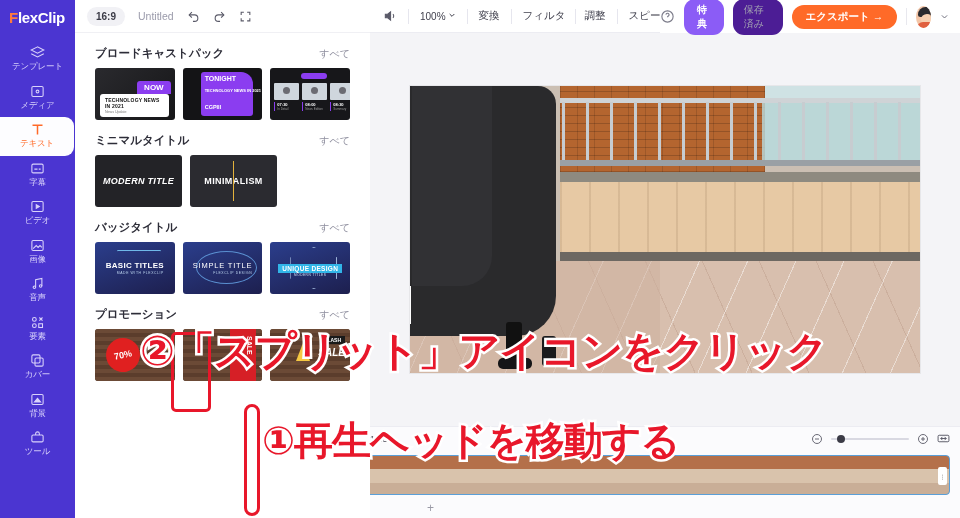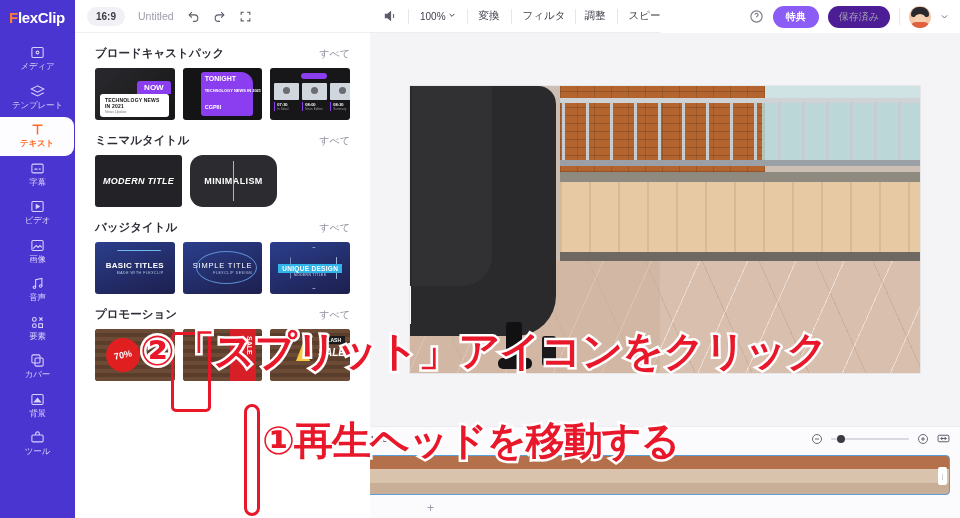--- a/index.html
+++ b/index.html
@@ -30,21 +30,21 @@
     justify-content: center; gap: 1px; color: #d9d2fb; cursor: pointer;
   }
   .rail-item .ri-label { font-size: 8.5px; letter-spacing: -.2px; white-space: nowrap; }
   .rail-item .ri-ico { width: 15px; height: 15px; display:block; }
   .rail-item .ri-ico svg { width: 15px; height: 15px; display: block; }
   .rail-item.active {
     background: #fdfdff; color: #ff6a28;
     border-top-right-radius: 9px; border-bottom-right-radius: 9px;
     width: 74px;
   }
-  .rail-item.active .ri-label { color: #ff6a28; font-weight: bold; }
+  .rail-item.active .ri-label { color: #ff6a28; font-weight: normal; }
 
   
   .panel {
     position: absolute; left: 75px; top: 0; width: 295px; height: 518px;
     background: #ffffff; z-index: 20; overflow: hidden;
   }
   .panel-top {
     height: 33px; display: flex; align-items: center; gap: 13px;
     padding-left: 12px; border-bottom: 1px solid #f0f0f4; background: #fff;
   }
@@ -89,21 +89,21 @@
   .bc3 .cell { width:25px; }
   .bc3 .ph { height:17px; background:#cfd6dd; border-radius:1px; position:relative;}
   .bc3 .ph::after{content:"";position:absolute;left:9px;top:4px;width:7px;height:7px;border-radius:50%;background:#6b6b72;}
   .bc3 .cap { margin-top:2px; border-left:1.5px solid #8b3df0; padding-left:2px;}
   .bc3 .cap b{display:block;color:#fff;font-size:4px;}
   .bc3 .cap i{display:block;color:#999;font-size:3px;font-style:normal;}
 
   
   .mn { background:#232327; }
   .mn .lbl { color:#fff; font-size:9px; font-weight:bold; font-style:italic; letter-spacing:.3px;}
-  .mn2 { background:#2b2b30;border-radius:13px; }
+  .mn2 { background:#2b2b30; }
   .mn2 .vline{position:absolute; left:43px; top:6px; bottom:6px; width:1.4px; background:#e3b23c;}
   .mn3 .tri{position:absolute; left:14px; top:14px; width:0;height:0;
             border-left:13px solid transparent;border-right:13px solid transparent;border-top:20px solid transparent;
             border-top-color:#d9b33c;}
   .mn3 .lbl{position:relative; color:#fff; font-size:8px; font-weight:bold; font-style:italic; left:6px;}
 
   
   .bd { background: linear-gradient(160deg,#2b3e8c,#1d1f4e); }
   .bd .tri2{position:absolute;left:22px;top:8px;width:44px;height:34px;
             border-left:1px solid #6fb8e8;border-right:1px solid #6fb8e8;border-top:1px solid #6fb8e8;
@@ -276,35 +276,35 @@
   <div class="rail">
     <div class="brand">
       <span class="f">F</span>
         <span>lexClip</span>
     </div>
     <div class="rail-items">
 
       <div class="rail-item">
         <span class="ri-ico">
             <svg viewBox="0 0 24 24" fill="none" stroke="currentColor" stroke-width="1.7">
+              <path d="M12 3 2 8l10 5 10-5-10-5z"></path>
+              <path d="M2 14l10 5 10-5"></path>
+            </svg>
+          </span>
+        <span class="ri-label">テンプレート</span>
+      </div>
+
+      <div class="rail-item">
+        <span class="ri-ico">
+            <svg viewBox="0 0 24 24" fill="none" stroke="currentColor" stroke-width="1.7">
               <rect x="3" y="4" width="18" height="16" rx="2"></rect>
               <circle cx="12" cy="12" r="2.2"></circle>
             </svg>
           </span>
         <span class="ri-label">メディア</span>
-      </div>
-
-      <div class="rail-item">
-        <span class="ri-ico">
-            <svg viewBox="0 0 24 24" fill="none" stroke="currentColor" stroke-width="1.7">
-              <path d="M12 3 2 8l10 5 10-5-10-5z"></path>
-              <path d="M2 14l10 5 10-5"></path>
-            </svg>
-          </span>
-        <span class="ri-label">テンプレート</span>
       </div>
 
       <div class="rail-item active">
         <span class="ri-ico">
             <svg viewBox="0 0 24 24" fill="none" stroke="currentColor" stroke-width="2.4">
               <path d="M4 5h16M12 5v15"></path>
             </svg>
           </span>
         <span class="ri-label">テキスト</span>
       </div>
@@ -685,20 +685,21 @@
 
   <div class="hdr-right">
     <div class="help-ico">
         <svg width="15" height="15" viewBox="0 0 24 24" fill="none" stroke="currentColor" stroke-width="1.8">
           <circle cx="12" cy="12" r="9"></circle>
           <path d="M9.5 9a2.5 2.5 0 115 .5c0 1.5-2.5 2-2.5 3.5M12 17h.01"></path>
         </svg>
       </div>
     <div class="chip-benefit">特典</div>
     <div class="chip-saved">保存済み</div>
+    <div class="btn-export">エクスポート →</div>
     <div class="hdr-div"></div>
     <div class="avatar">
       <div class="hair"></div>
       <div class="face"></div>
       <div class="shirt"></div>
     </div>
     <div class="cav">
         <svg width="9" height="9" viewBox="0 0 24 24" fill="none" stroke="currentColor" stroke-width="2.6">
           <path d="M5 9l7 7 7-7"></path>
         </svg>

